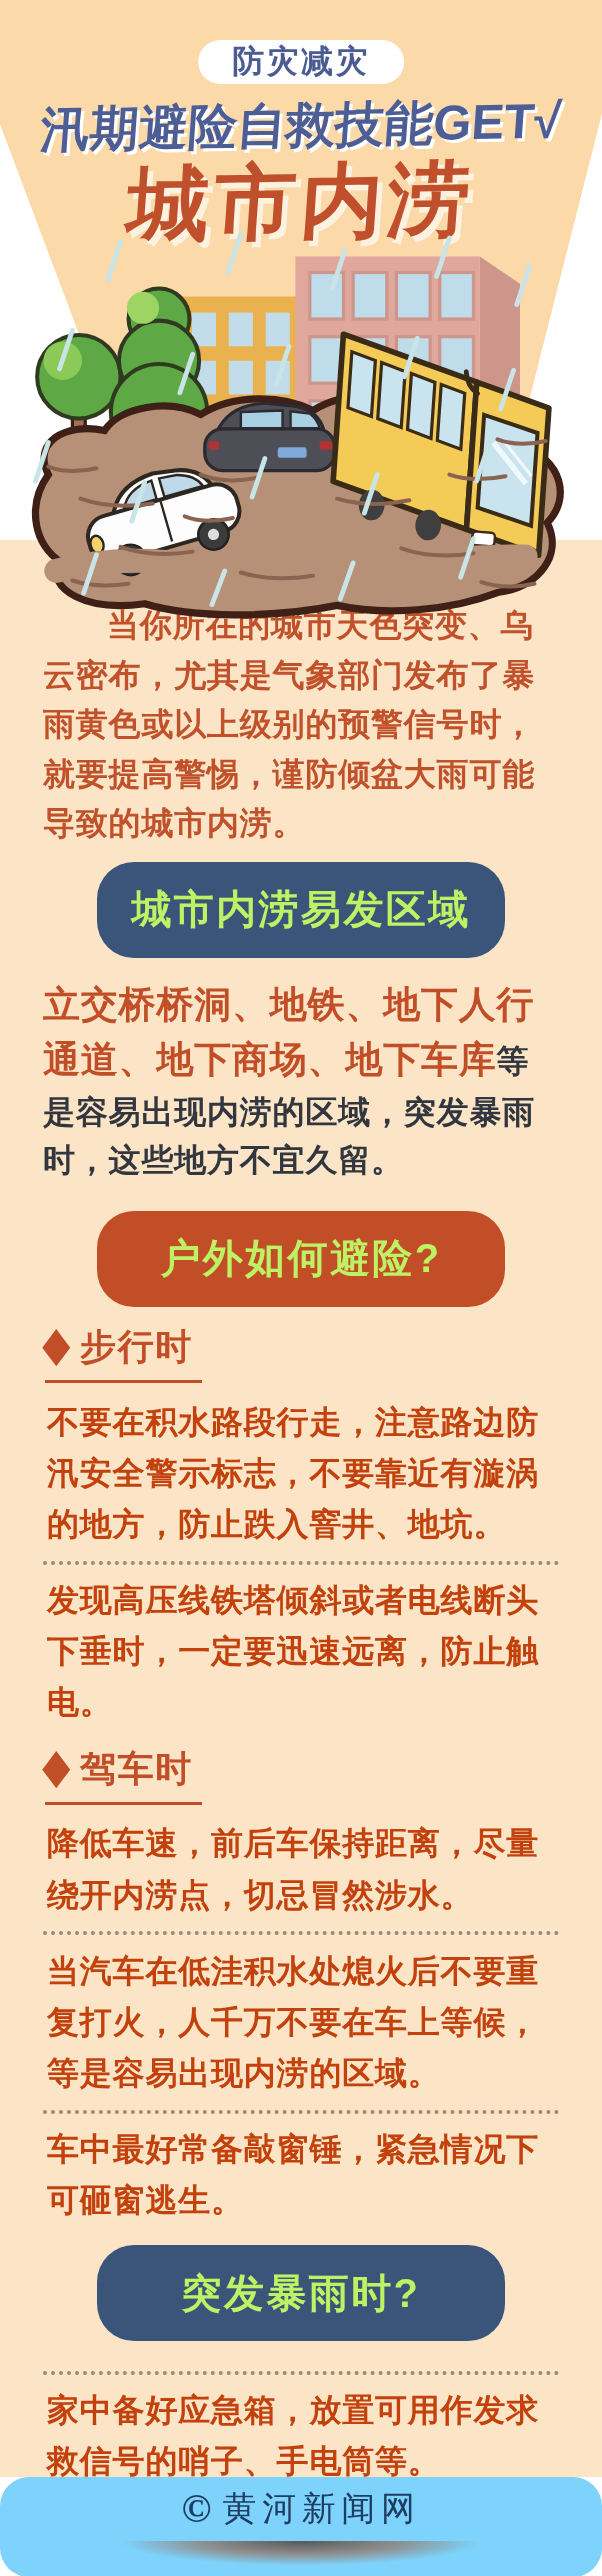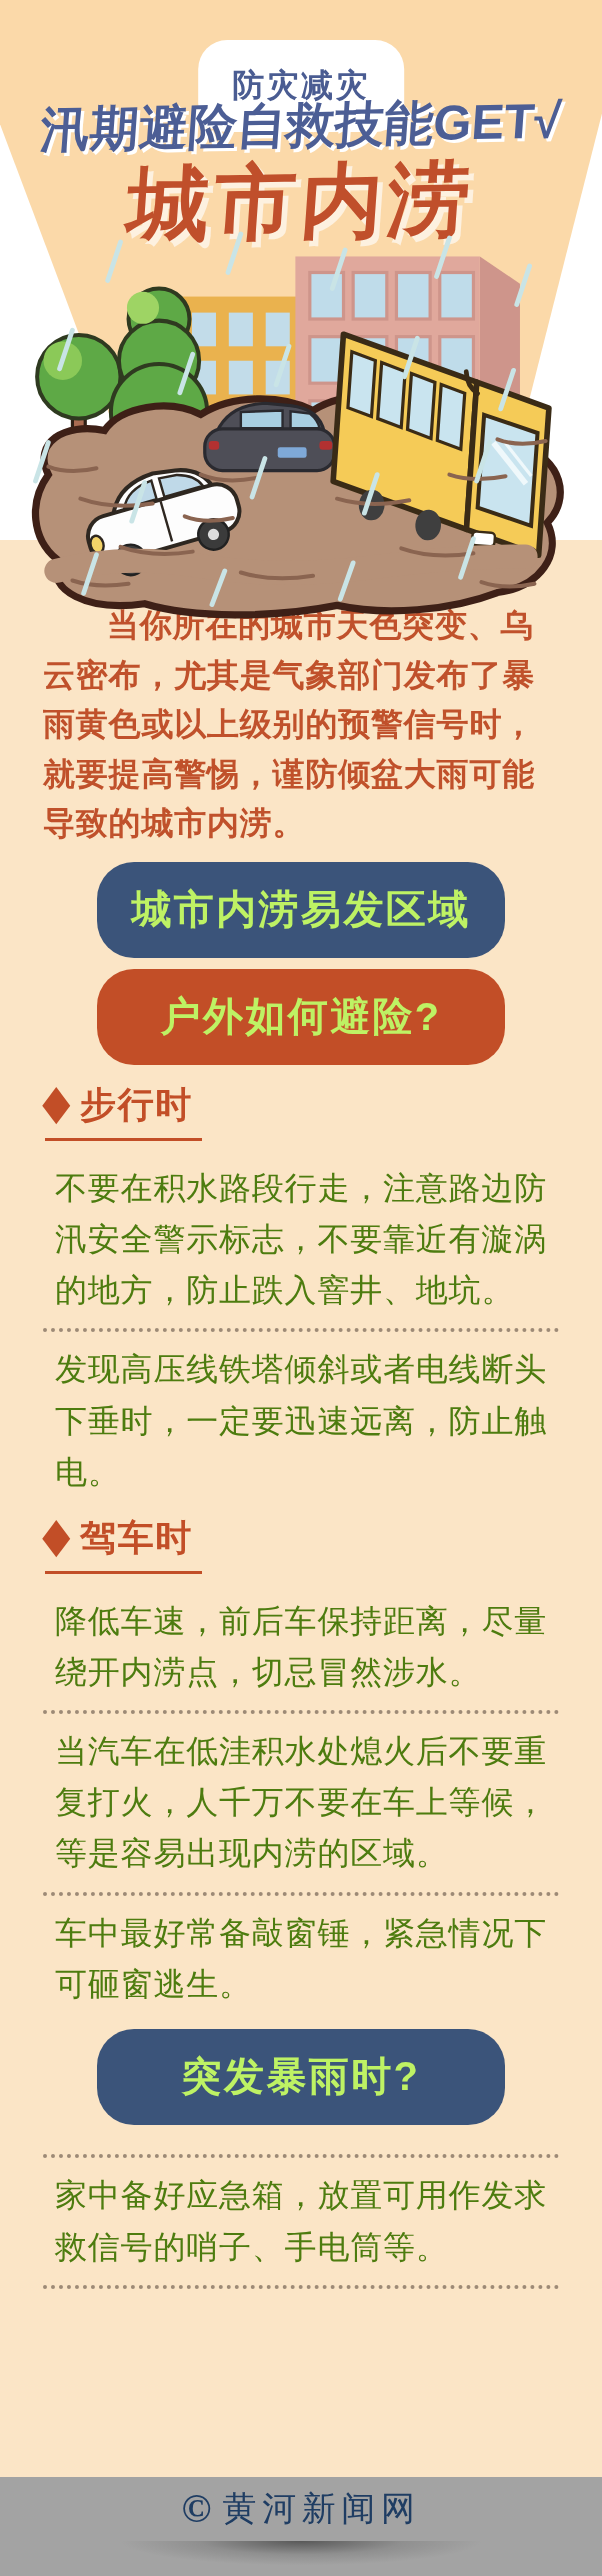--- a/index.html
+++ b/index.html
@@ -9,21 +9,21 @@
     font-family:"Liberation Sans","DejaVu Sans",sans-serif;
   }
   
   .hero{position:relative;width:602px;height:540px;background:#ffffff;z-index:2;}
   .funnel{
     position:absolute;inset:0;background:#FBD9A9;
     clip-path:polygon(0 0,100% 0,100% 21%,82% 100%,26% 100%,0 23%);
   }
   .top-badge{
     position:absolute;top:40px;left:50%;transform:translateX(-50%);
-    background:#ffffff;border-radius:29px;padding:24px 34px;
+    background:#ffffff;border-radius:29px;padding:0 34px;
     color:#4A5C92;font-size:32px;font-weight:800;letter-spacing:2.4px;
   }
   .hero-title{
     position:absolute;top:93px;width:100%;text-align:center;
     color:#4C5E95;font-size:49px;font-weight:900;letter-spacing:0px;
     transform:skewX(-5deg) rotate(-1deg);
     text-shadow:3.2px 3.2px 0 #ffffff;white-space:nowrap;
   }
   .hero-main-title{
     position:absolute;top:148px;width:100%;text-align:center;
@@ -42,40 +42,40 @@
     text-indent:2em;letter-spacing:0.8px;
   }
   .pill{
     width:408px;height:96px;margin:0 auto;border-radius:37px;
     display:flex;align-items:center;justify-content:center;
     color:#bef264;font-size:40px;font-weight:800;letter-spacing:2.4px;
   }
   .pill.navy{background:#3B547A;}
   .pill.orange{background:#C24E27;}
   .pill.mt1{margin-top:13px;}
-  .pill.mt2{margin-top:11px;font-family:Liberation Mono, monospace;}
+  .pill.mt2{margin-top:27px;}
   .pill.mt3{margin-top:19px;}
   .para{
-    margin:12px;color:#4d7c0f;font-size:32px;line-height:1.6;font-weight:400;
+    margin:4px;color:#c2410c;font-size:32px;line-height:1.6;font-weight:700;
     letter-spacing:0.8px;
   }
   .hl-para{margin:19px 0 0 0;color:#32363F;font-size:32px;line-height:1.5;font-weight:700;letter-spacing:0.8px;}
   .hl-strong{color:#C24E27;font-size:37px;font-weight:900;}
   .sub-h{margin:16px 0 0 0;display:flex;align-items:center;}
   .diamond{
     width:22.5px;height:22.5px;background:#C24E27;transform:rotate(45deg) skew(8deg,8deg);
     margin:0 13px 0 1.6px;flex:none;
   }
   .sub-h-label{color:#C24E27;font-size:36px;font-weight:900;letter-spacing:1.6px;}
   .sub-underline{width:157px;height:3.2px;background:#C24E27;margin:8px 0 0 1.6px;}
   .gap-s{height:9.6px;}
   .gap-m{height:19px;}
   .divider{border:none;border-top:4px dotted #8D7B69;margin:10.4px 0;opacity:.85;}
   
-  .footer{position:relative;width:602px;height:100px;background:#a3a3a3;z-index:2;}
+  .footer{position:relative;width:602px;height:100px;background:#7dd3fc;z-index:2;border-radius:29px;}
   .credit{
     position:absolute;top:8px;width:100%;text-align:center;
     font-family:"Liberation Serif","DejaVu Serif",serif;
     color:#1F3D63;font-size:34px;letter-spacing:5.6px;
   }
   .credit .c-sym{font-size:40px;font-weight:bold;letter-spacing:0;margin-right:11.2px;vertical-align:-1.6px;}
   .page-shadow{
     position:absolute;top:64px;left:60px;width:482px;height:26px;
     background:radial-gradient(ellipse 52% 130% at 50% 0%, #585858 0%, #8f8f8f 40%, rgba(180,180,180,0) 72%);
   }
@@ -233,20 +233,21 @@
       </g>
     </svg>
   </div>
 
   <div class="body-bg">
 
     <p class="intro">当你所在的城市天色突变、乌云密布，尤其是气象部门发布了暴雨黄色或以上级别的预警信号时，就要提高警惕，谨防倾盆大雨可能导致的城市内涝。</p>
 
     <div class="pill navy mt1">城市内涝易发区域</div>
 
+    <p class="hl-para"><span class="hl-strong">立交桥桥洞、地铁、地下人行通道、地下商场、地下车库</span><span>等是容易出现内涝的区域，突发暴雨时，这些地方不宜久留。</span></p>
 
     <div class="pill orange mt2">户外如何避险?</div>
 
     <div class="sub-h">
       <span class="diamond"></span>
       <span class="sub-h-label">步行时</span>
     </div>
     <div class="sub-underline"></div>
     <div class="gap-s"></div>
     <p class="para">不要在积水路段行走，注意路边防汛安全警示标志，不要靠近有漩涡的地方，防止跌入窨井、地坑。</p>

